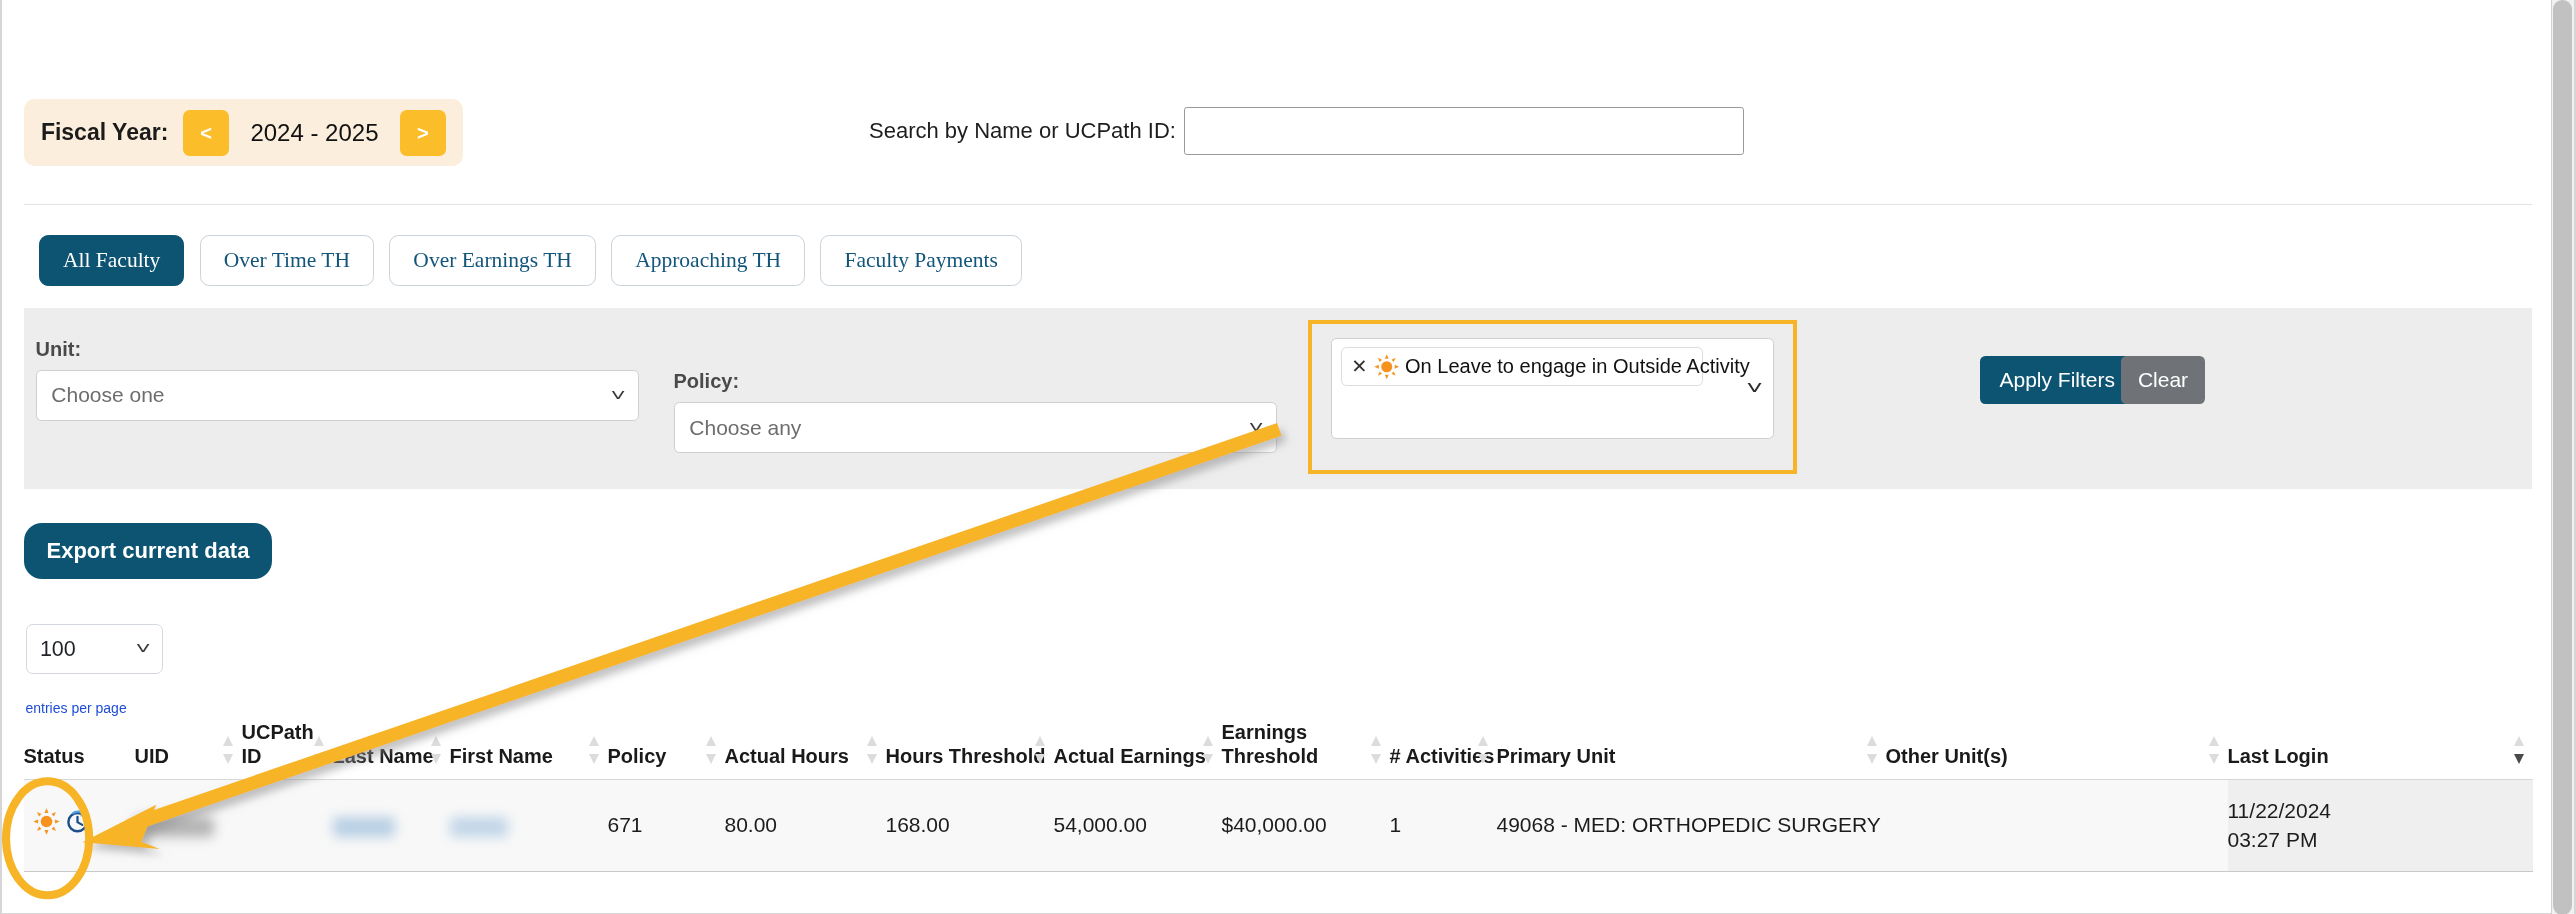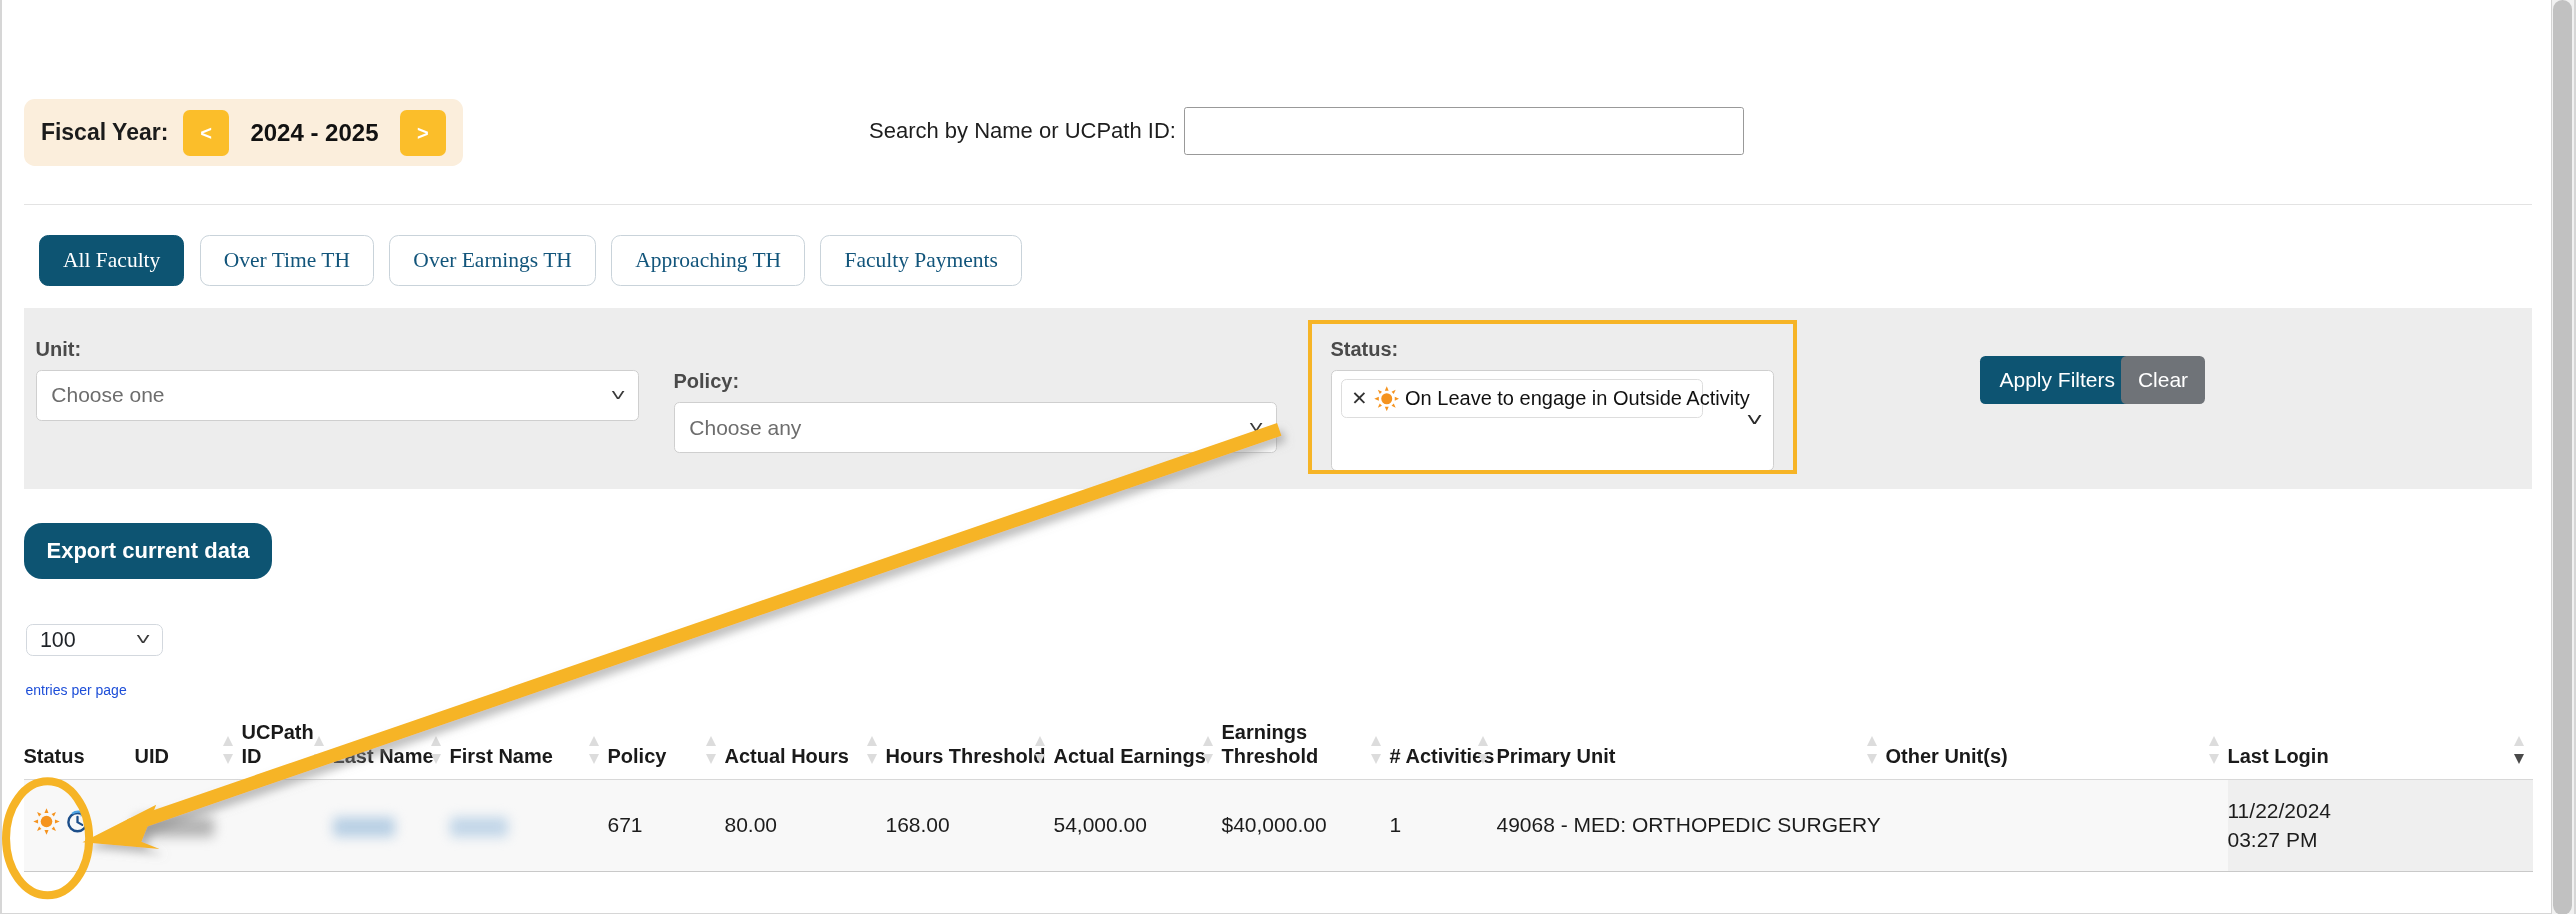--- a/index.html
+++ b/index.html
@@ -97,21 +97,21 @@
     border-radius: 6.7px;
     width: 46px; height: 46px;
     font-size: 20px;
     font-weight: bold;
     font-family: "Liberation Sans", sans-serif;
     line-height: 1;
     cursor: pointer;
   }
   .fiscal-value {
     font-size: 24px;
-    font-weight: bold;
+    font-weight: normal;
     color: #111111;
     min-width: 141px;
     text-align: center;
   }
   .search-wrap {
     position: absolute;
     left: 867px; top: 107px;
     display: flex;
     align-items: center;
     gap: 8px;
@@ -291,21 +291,21 @@
     font-family: "Liberation Sans", sans-serif;
     cursor: pointer;
   }
 
   
   .epp-wrap {
     position: absolute;
     left: 23.5px; top: 624px;
   }
   .epp-select {
-    width: 137px; height: 32px;
+    width: 137px; height: 50px;
     border: 0.7px solid #d3d8de;
     border-radius: 6.7px;
     background: #ffffff;
     display: flex;
     align-items: center;
     justify-content: space-between;
     padding: 0 13.4px;
     font-size: 21.5px;
     color: #1f2328;
     cursor: pointer;
@@ -436,21 +436,20 @@
 
     <div class="filter-field" id="policy-field">
       <span class="filter-label">Policy:</span>
       <div class="select-box">
         <span>Choose any</span>
         <span class="chev">˅</span>
       </div>
     </div>
 
     <div class="filter-field" id="status-field">
-      <span class="filter-label">Status:</span>
       <div class="status-control">
         <span class="chip">
           <span class="chip-x">✕</span>
           <span class="sun">
             <svg width="25.5" height="25.5" viewBox="0 0 40 40">
               <g fill="#F5931E">
                 <circle cx="20" cy="20" r="8.6"></circle>
                 <polygon points="20,0.5 23,7.5 17,7.5"></polygon>
                 <polygon points="20,39.5 23,32.5 17,32.5"></polygon>
                 <polygon points="0.5,20 7.5,17 7.5,23"></polygon>

